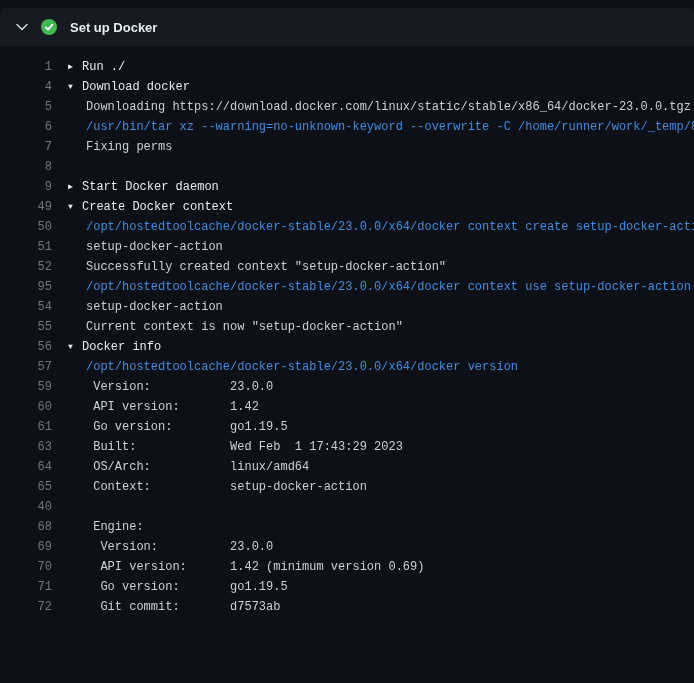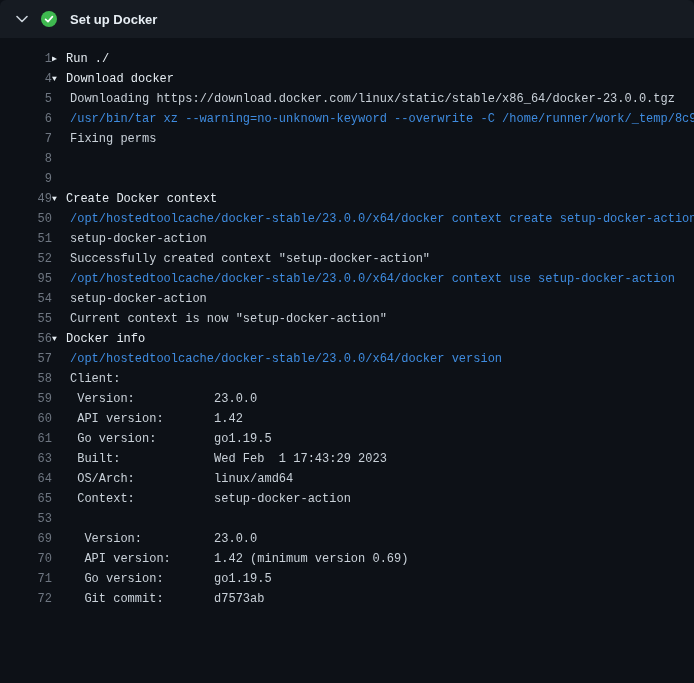--- a/index.html
+++ b/index.html
@@ -1,21 +1,21 @@
 <!DOCTYPE html>
 <html style="--bg: #0d1117; --header_bg: #161b22; --line_number: #6e7681; --text: #c9d1d9; --group_text: #e6edf3; --title: #e6edf3; --command: #3f8ce0; --success: #3fb950; --chevron: #c9d1d9; --arrow: #e6edf3;"><head>
 <meta charset="utf-8">
 <style>
   * { box-sizing: border-box; margin: 0; padding: 0; }
   html, body { width: 694px; height: 683px; overflow: hidden; }
   body {
     background: var(--bg, #0d1117);
     font-family: "Liberation Mono", "DejaVu Sans Mono", monospace;
   }
-  .page { width: 100%; height: 100%; }
+  .page { width: 100%; height: 100%; padding-top: 8px; }
   .step-header {
     height: 38px;
     background: var(--header_bg, #161b22);
     display: flex;
     align-items: center;
     padding: 0 16px;
     gap: 13px;
     cursor: pointer;
     border-radius: 6px 6px 0 0;
   }
@@ -36,21 +36,21 @@
     white-space: pre;
   }
   .line-num {
     width: 52px;
     flex: none;
     text-align: right;
     color: var(--line_number, #6e7681);
     cursor: pointer;
   }
   .line-content {
-    margin-left: 0;
+    margin-left: 16px;
     color: var(--text, #c9d1d9);
     white-space: pre;
     overflow: hidden;
   }
   .line-content.child { padding-left: 18px; }
   .line-content.group-content { color: var(--group_text, #e6edf3); cursor: pointer; }
   .arrow {
     display: inline-block;
     width: 14px;
     font-size: 8px;
@@ -78,36 +78,36 @@
     </span>
     <span class="step-title">Set up Docker</span>
   </header>
   <div class="log">
       <div class="log-row"><span class="line-num">1</span><span class="line-content group-content"><span class="arrow">▶</span><span>Run ./</span></span></div>
       <div class="log-row"><span class="line-num">4</span><span class="line-content group-content"><span class="arrow">▼</span><span>Download docker</span></span></div>
       <div class="log-row"><span class="line-num">5</span><span class="line-content child">Downloading <span class="url">https://download.docker.com/linux/static/stable/x86_64/docker-23.0.0.tgz</span></span></div>
       <div class="log-row"><span class="line-num">6</span><span class="line-content child command">/usr/bin/tar xz --warning=no-unknown-keyword --overwrite -C /home/runner/work/_temp/8c9</span></div>
       <div class="log-row"><span class="line-num">7</span><span class="line-content child">Fixing perms</span></div>
       <div class="log-row"><span class="line-num">8</span></div>
-      <div class="log-row"><span class="line-num">9</span></div>
+      <div class="log-row"><span class="line-num">9</span><span class="line-content group-content"><span class="arrow">▶</span><span>Start Docker daemon</span></span></div>
       <div class="log-row"><span class="line-num">49</span><span class="line-content group-content"><span class="arrow">▼</span><span>Create Docker context</span></span></div>
       <div class="log-row"><span class="line-num">50</span><span class="line-content child command">/opt/hostedtoolcache/docker-stable/23.0.0/x64/docker context create setup-docker-action </span></div>
       <div class="log-row"><span class="line-num">51</span><span class="line-content child">setup-docker-action</span></div>
       <div class="log-row"><span class="line-num">52</span><span class="line-content child">Successfully created context "setup-docker-action"</span></div>
       <div class="log-row"><span class="line-num">95</span><span class="line-content child command">/opt/hostedtoolcache/docker-stable/23.0.0/x64/docker context use setup-docker-action</span></div>
       <div class="log-row"><span class="line-num">54</span><span class="line-content child">setup-docker-action</span></div>
       <div class="log-row"><span class="line-num">55</span><span class="line-content child">Current context is now "setup-docker-action"</span></div>
       <div class="log-row"><span class="line-num">56</span><span class="line-content group-content"><span class="arrow">▼</span><span>Docker info</span></span></div>
       <div class="log-row"><span class="line-num">57</span><span class="line-content child command">/opt/hostedtoolcache/docker-stable/23.0.0/x64/docker version</span></div>
-      <div class="log-row"><span class="line-num">58</span><span class="line-content child">Client:</span></div>
       <div class="log-row"><span class="line-num">59</span><span class="line-content child"> Version:           23.0.0</span></div>
       <div class="log-row"><span class="line-num">60</span><span class="line-content child"> API version:       1.42</span></div>
       <div class="log-row"><span class="line-num">61</span><span class="line-content child"> Go version:        go1.19.5</span></div>
       <div class="log-row"><span class="line-num">63</span><span class="line-content child"> Built:             Wed Feb  1 17:43:29 2023</span></div>
       <div class="log-row"><span class="line-num">64</span><span class="line-content child"> OS/Arch:           linux/amd64</span></div>
       <div class="log-row"><span class="line-num">65</span><span class="line-content child"> Context:           setup-docker-action</span></div>
-      <div class="log-row"><span class="line-num">53</span><span class="line-content child"></span></div>
+      <div class="log-row"><span class="line-num">40</span><span class="line-content child"></span></div>
+      <div class="log-row"><span class="line-num">68</span><span class="line-content child"> Engine:</span></div>
       <div class="log-row"><span class="line-num">69</span><span class="line-content child">  Version:          23.0.0</span></div>
       <div class="log-row"><span class="line-num">70</span><span class="line-content child">  API version:      1.42 (minimum version 0.69)</span></div>
       <div class="log-row"><span class="line-num">71</span><span class="line-content child">  Go version:       go1.19.5</span></div>
       <div class="log-row"><span class="line-num">72</span><span class="line-content child">  Git commit:       d7573ab</span></div>
     </div>
 </div>
 
 </body></html>

